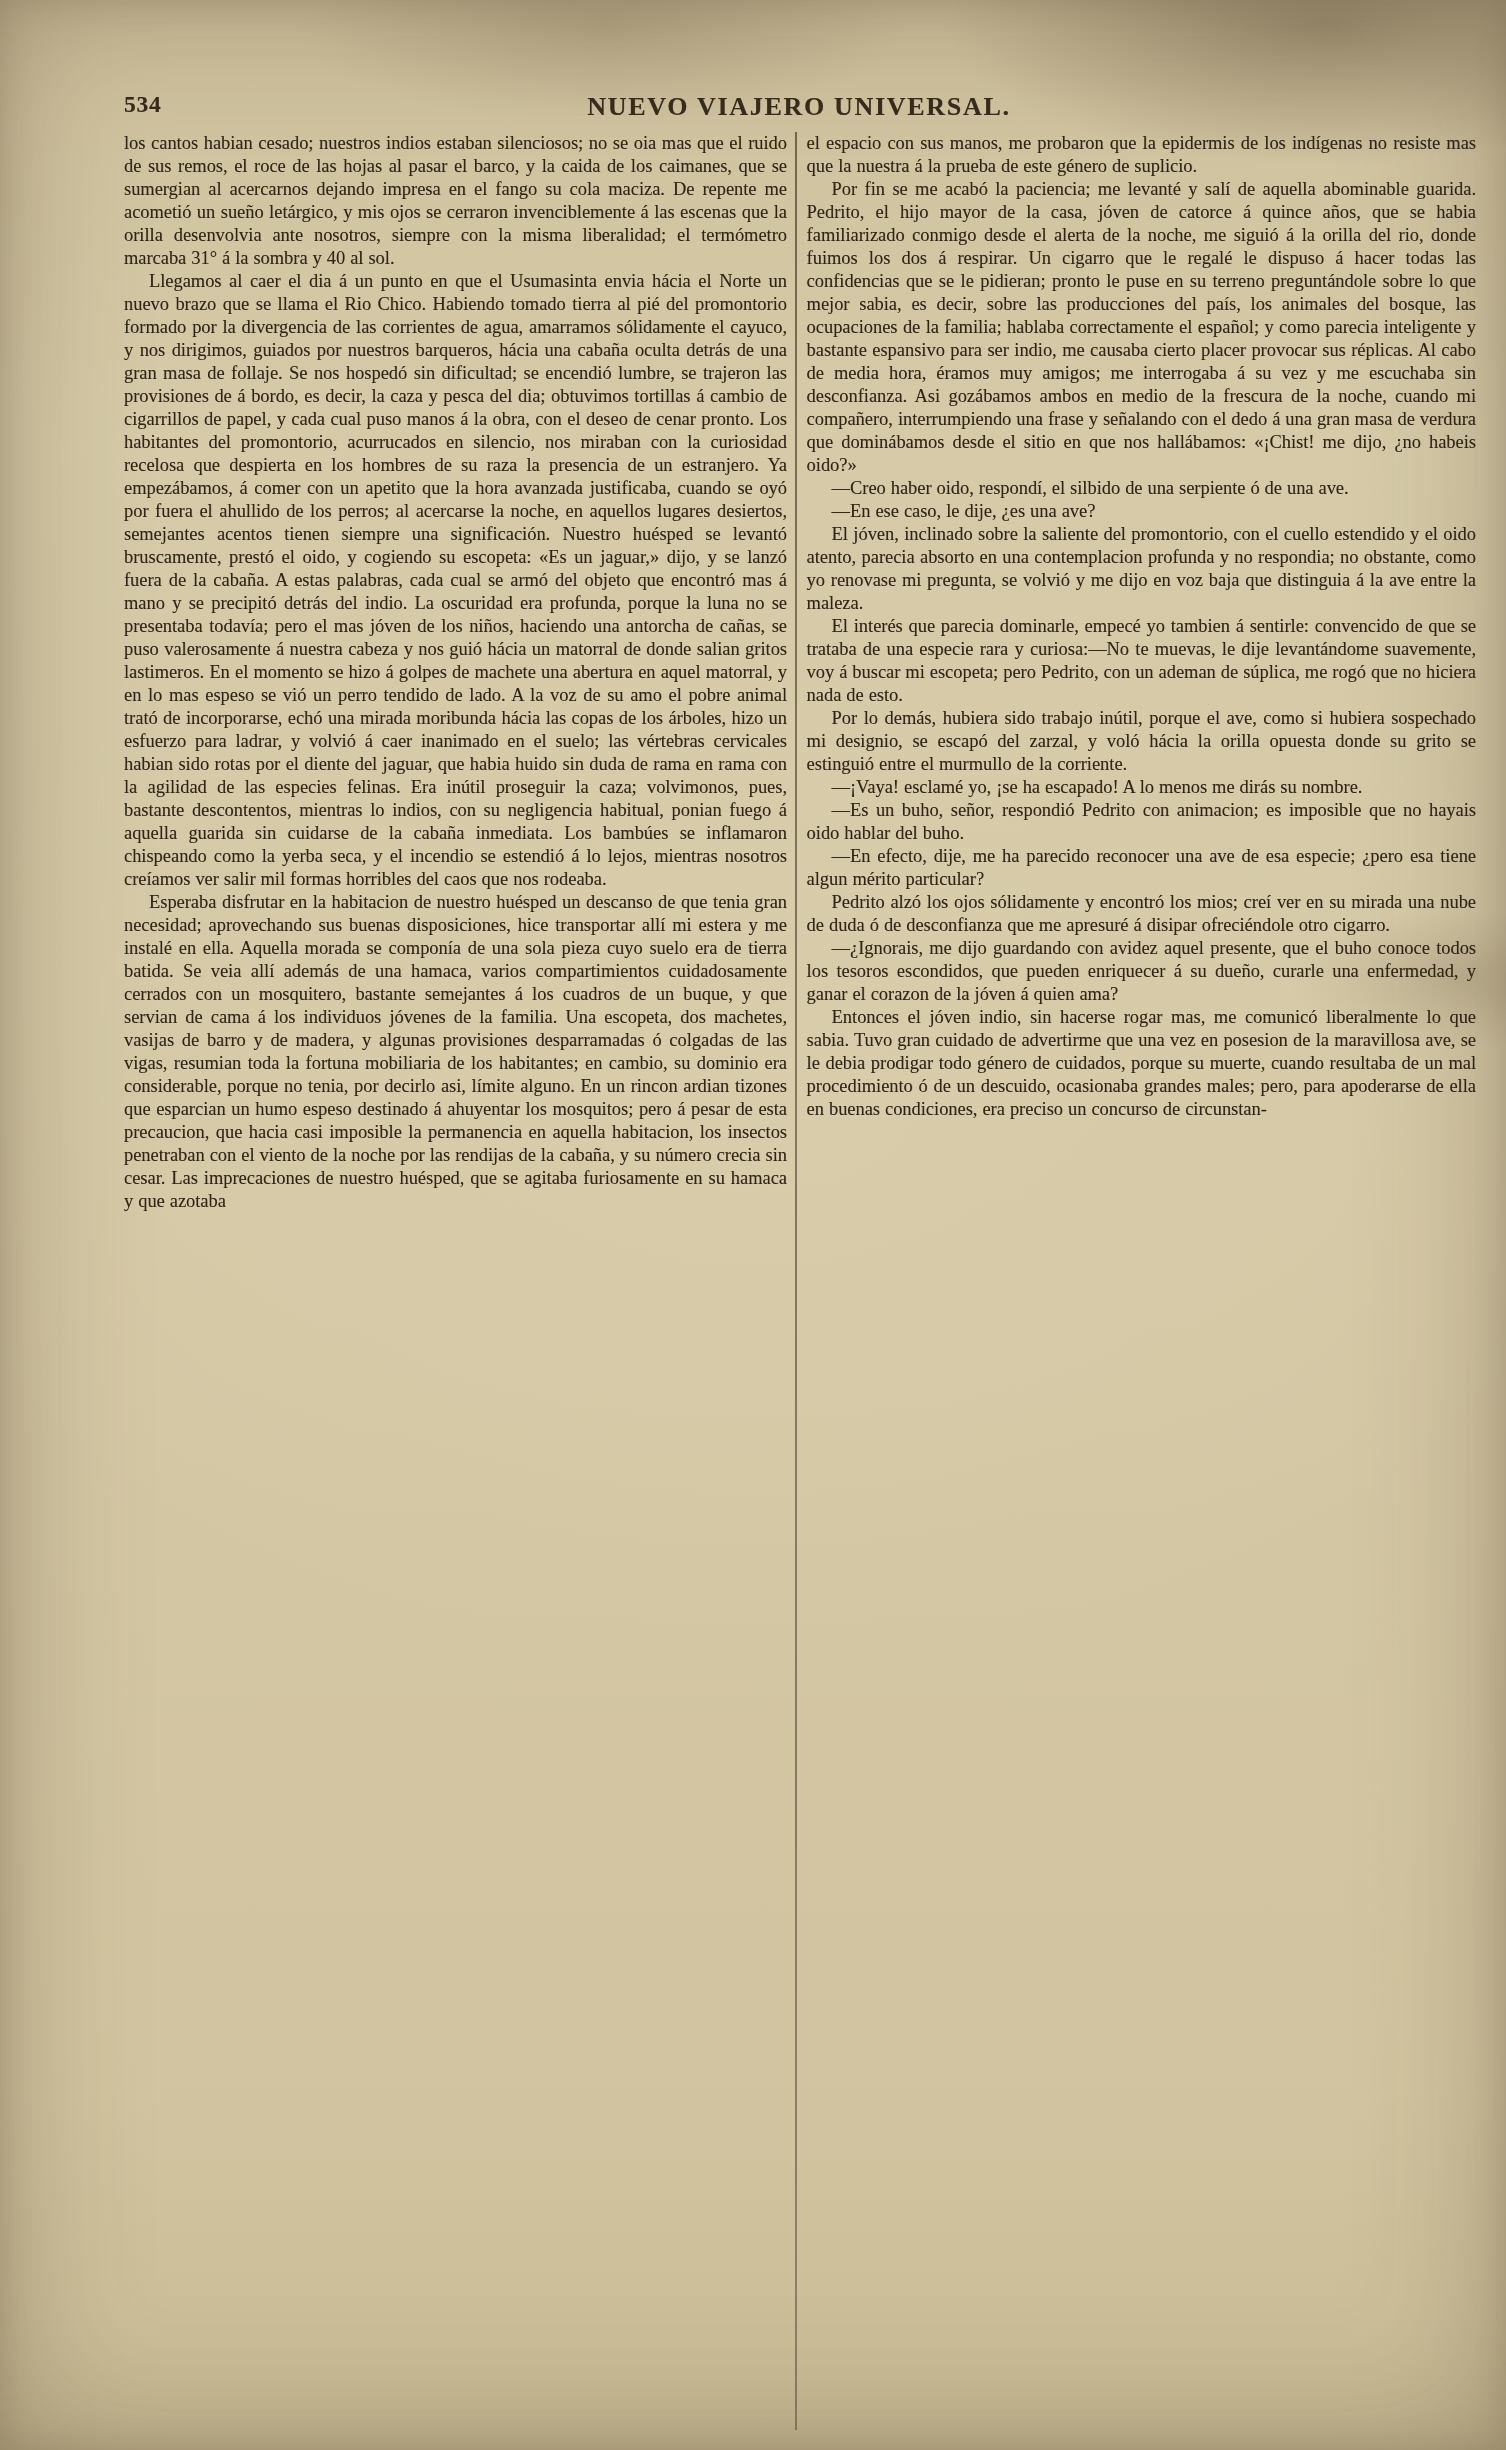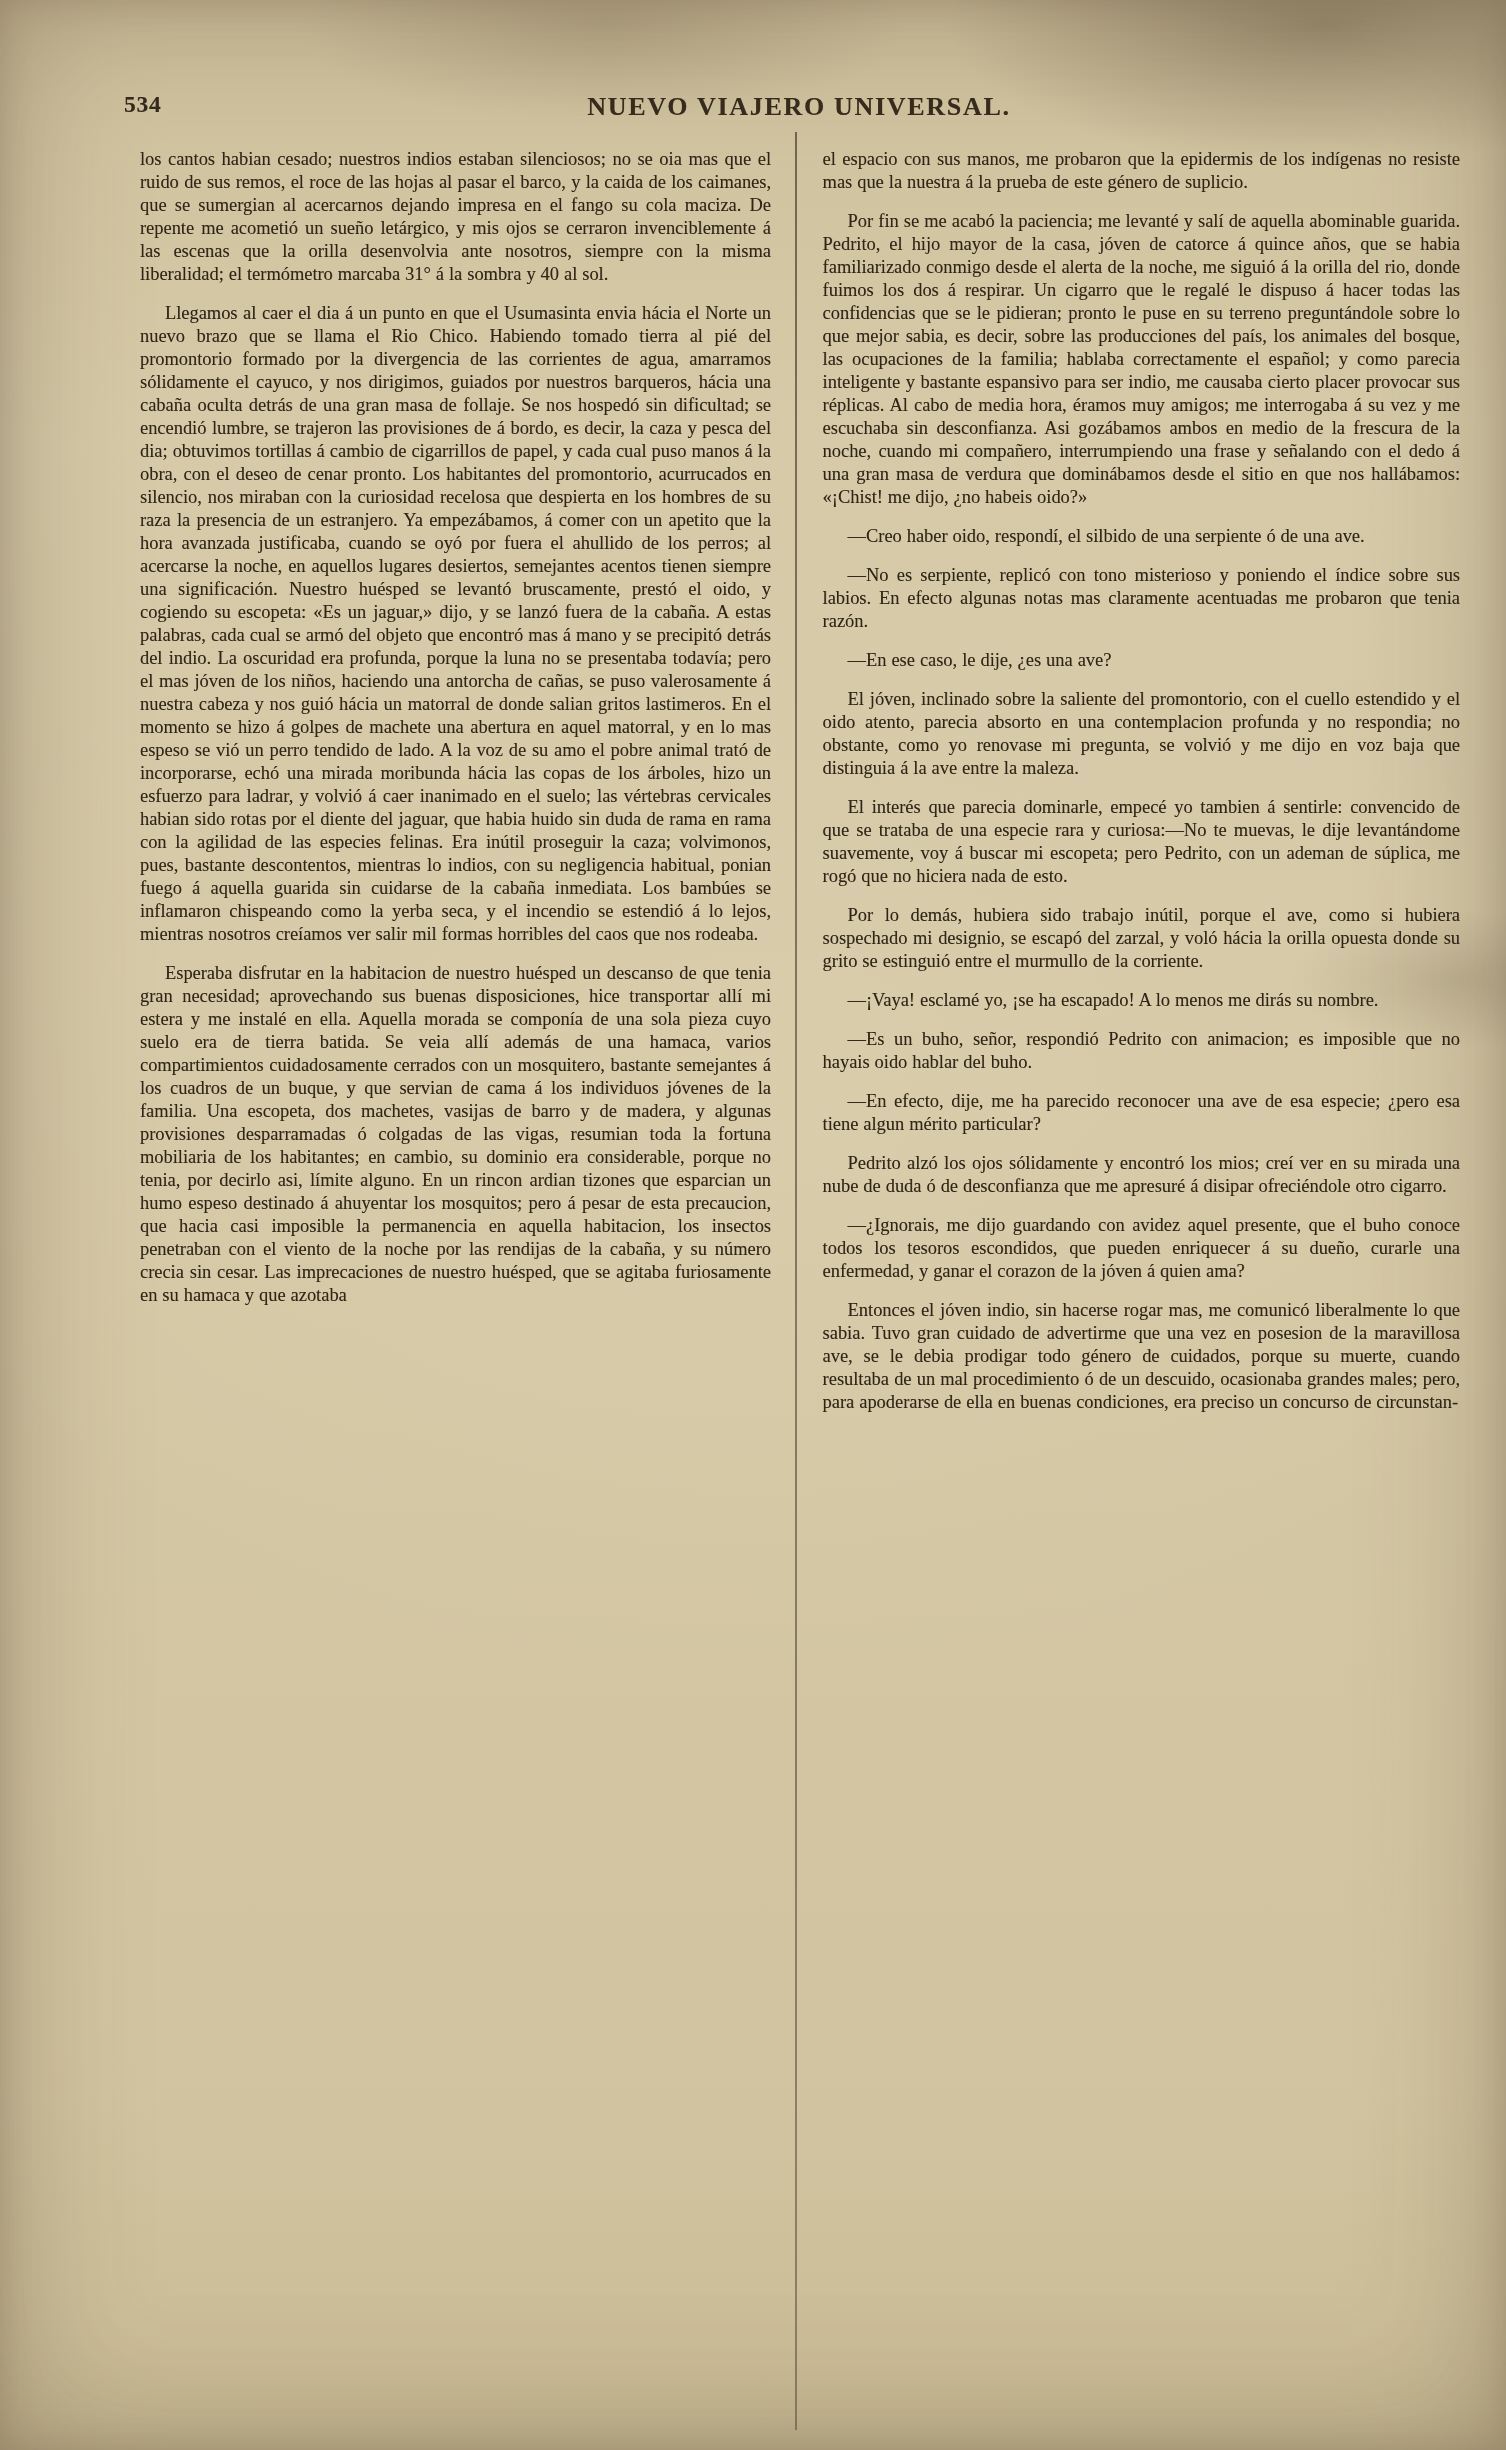--- a/index.html
+++ b/index.html
@@ -40,21 +40,21 @@
     text-align: justify;
     color: #2e2517;
     text-shadow: 0.3px 0.3px 0.4px rgba(48,38,24,0.30);
     word-spacing: 0.4px;
   }
   .column.right { width: auto; flex: 1; }
   .divider {
     width: 1.3px; background: linear-gradient(180deg, rgba(64,52,34,0.65), rgba(64,52,34,0.45));
     margin: 0 10px 0 8.3px;
   }
-  p.para { margin: 16px; text-indent: 25px; }
+  p.para { margin: 0; text-indent: 25px; }
   p.para.noindent { text-indent: 0; }
 </style>
 </head>
 <body>
 
 <div class="scan">
   <div class="header">
     <span class="pagenum">534</span>
     <span class="title">NUEVO VIAJERO UNIVERSAL.</span>
   </div>
@@ -62,21 +62,20 @@
     <div class="column left">
         <p class="para noindent">los cantos habian cesado; nuestros indios estaban silenciosos; no se oia mas que el ruido de sus remos, el roce de las hojas al pasar el barco, y la caida de los caimanes, que se sumergian al acercarnos dejando impresa en el fango su cola maciza. De repente me acometió un sueño letárgico, y mis ojos se cerraron invenciblemente á las escenas que la orilla desenvolvia ante nosotros, siempre con la misma liberalidad; el termómetro marcaba 31° á la sombra y 40 al sol.</p>
         <p class="para">Llegamos al caer el dia á un punto en que el Usumasinta envia hácia el Norte un nuevo brazo que se llama el Rio Chico. Habiendo tomado tierra al pié del promontorio formado por la divergencia de las corrientes de agua, amarramos sólidamente el cayuco, y nos dirigimos, guiados por nuestros barqueros, hácia una cabaña oculta detrás de una gran masa de follaje. Se nos hospedó sin dificultad; se encendió lumbre, se trajeron las provisiones de á bordo, es decir, la caza y pesca del dia; obtuvimos tortillas á cambio de cigarrillos de papel, y cada cual puso manos á la obra, con el deseo de cenar pronto. Los habitantes del promontorio, acurrucados en silencio, nos miraban con la curiosidad recelosa que despierta en los hombres de su raza la presencia de un estranjero. Ya empezábamos, á comer con un apetito que la hora avanzada justificaba, cuando se oyó por fuera el ahullido de los perros; al acercarse la noche, en aquellos lugares desiertos, semejantes acentos tienen siempre una significación. Nuestro huésped se levantó bruscamente, prestó el oido, y cogiendo su escopeta: «Es un jaguar,» dijo, y se lanzó fuera de la cabaña. A estas palabras, cada cual se armó del objeto que encontró mas á mano y se precipitó detrás del indio. La oscuridad era profunda, porque la luna no se presentaba todavía; pero el mas jóven de los niños, haciendo una antorcha de cañas, se puso valerosamente á nuestra cabeza y nos guió hácia un matorral de donde salian gritos lastimeros. En el momento se hizo á golpes de machete una abertura en aquel matorral, y en lo mas espeso se vió un perro tendido de lado. A la voz de su amo el pobre animal trató de incorporarse, echó una mirada moribunda hácia las copas de los árboles, hizo un esfuerzo para ladrar, y volvió á caer inanimado en el suelo; las vértebras cervicales habian sido rotas por el diente del jaguar, que habia huido sin duda de rama en rama con la agilidad de las especies felinas. Era inútil proseguir la caza; volvimonos, pues, bastante descontentos, mientras lo indios, con su negligencia habitual, ponian fuego á aquella guarida sin cuidarse de la cabaña inmediata. Los bambúes se inflamaron chispeando como la yerba seca, y el incendio se estendió á lo lejos, mientras nosotros creíamos ver salir mil formas horribles del caos que nos rodeaba.</p>
         <p class="para">Esperaba disfrutar en la habitacion de nuestro huésped un descanso de que tenia gran necesidad; aprovechando sus buenas disposiciones, hice transportar allí mi estera y me instalé en ella. Aquella morada se componía de una sola pieza cuyo suelo era de tierra batida. Se veia allí además de una hamaca, varios compartimientos cuidadosamente cerrados con un mosquitero, bastante semejantes á los cuadros de un buque, y que servian de cama á los individuos jóvenes de la familia. Una escopeta, dos machetes, vasijas de barro y de madera, y algunas provisiones desparramadas ó colgadas de las vigas, resumian toda la fortuna mobiliaria de los habitantes; en cambio, su dominio era considerable, porque no tenia, por decirlo asi, límite alguno. En un rincon ardian tizones que esparcian un humo espeso destinado á ahuyentar los mosquitos; pero á pesar de esta precaucion, que hacia casi imposible la permanencia en aquella habitacion, los insectos penetraban con el viento de la noche por las rendijas de la cabaña, y su número crecia sin cesar. Las imprecaciones de nuestro huésped, que se agitaba furiosamente en su hamaca y que azotaba</p>
       </div>
     <div class="divider"></div>
     <div class="column right">
         <p class="para noindent">el espacio con sus manos, me probaron que la epidermis de los indígenas no resiste mas que la nuestra á la prueba de este género de suplicio.</p>
         <p class="para">Por fin se me acabó la paciencia; me levanté y salí de aquella abominable guarida. Pedrito, el hijo mayor de la casa, jóven de catorce á quince años, que se habia familiarizado conmigo desde el alerta de la noche, me siguió á la orilla del rio, donde fuimos los dos á respirar. Un cigarro que le regalé le dispuso á hacer todas las confidencias que se le pidieran; pronto le puse en su terreno preguntándole sobre lo que mejor sabia, es decir, sobre las producciones del país, los animales del bosque, las ocupaciones de la familia; hablaba correctamente el español; y como parecia inteligente y bastante espansivo para ser indio, me causaba cierto placer provocar sus réplicas. Al cabo de media hora, éramos muy amigos; me interrogaba á su vez y me escuchaba sin desconfianza. Asi gozábamos ambos en medio de la frescura de la noche, cuando mi compañero, interrumpiendo una frase y señalando con el dedo á una gran masa de verdura que dominábamos desde el sitio en que nos hallábamos: «¡Chist! me dijo, ¿no habeis oido?»</p>
         <p class="para">—Creo haber oido, respondí, el silbido de una serpiente ó de una ave.</p>
-        <p class="para">—No es serpiente, replicó con tono misterioso y poniendo el índice sobre sus labios. En efecto algunas notas mas claramente acentuadas me probaron que tenia razón.</p>
         <p class="para">—En ese caso, le dije, ¿es una ave?</p>
         <p class="para">El jóven, inclinado sobre la saliente del promontorio, con el cuello estendido y el oido atento, parecia absorto en una contemplacion profunda y no respondia; no obstante, como yo renovase mi pregunta, se volvió y me dijo en voz baja que distinguia á la ave entre la maleza.</p>
         <p class="para">El interés que parecia dominarle, empecé yo tambien á sentirle: convencido de que se trataba de una especie rara y curiosa:—No te muevas, le dije levantándome suavemente, voy á buscar mi escopeta; pero Pedrito, con un ademan de súplica, me rogó que no hiciera nada de esto.</p>
         <p class="para">Por lo demás, hubiera sido trabajo inútil, porque el ave, como si hubiera sospechado mi designio, se escapó del zarzal, y voló hácia la orilla opuesta donde su grito se estinguió entre el murmullo de la corriente.</p>
         <p class="para">—¡Vaya! esclamé yo, ¡se ha escapado! A lo menos me dirás su nombre.</p>
         <p class="para">—Es un buho, señor, respondió Pedrito con animacion; es imposible que no hayais oido hablar del buho.</p>
         <p class="para">—En efecto, dije, me ha parecido reconocer una ave de esa especie; ¿pero esa tiene algun mérito particular?</p>
         <p class="para">Pedrito alzó los ojos sólidamente y encontró los mios; creí ver en su mirada una nube de duda ó de desconfianza que me apresuré á disipar ofreciéndole otro cigarro.</p>
         <p class="para">—¿Ignorais, me dijo guardando con avidez aquel presente, que el buho conoce todos los tesoros escondidos, que pueden enriquecer á su dueño, curarle una enfermedad, y ganar el corazon de la jóven á quien ama?</p>
         <p class="para">Entonces el jóven indio, sin hacerse rogar mas, me comunicó liberalmente lo que sabia. Tuvo gran cuidado de advertirme que una vez en posesion de la maravillosa ave, se le debia prodigar todo género de cuidados, porque su muerte, cuando resultaba de un mal procedimiento ó de un descuido, ocasionaba grandes males; pero, para apoderarse de ella en buenas condiciones, era preciso un concurso de circunstan-</p>

